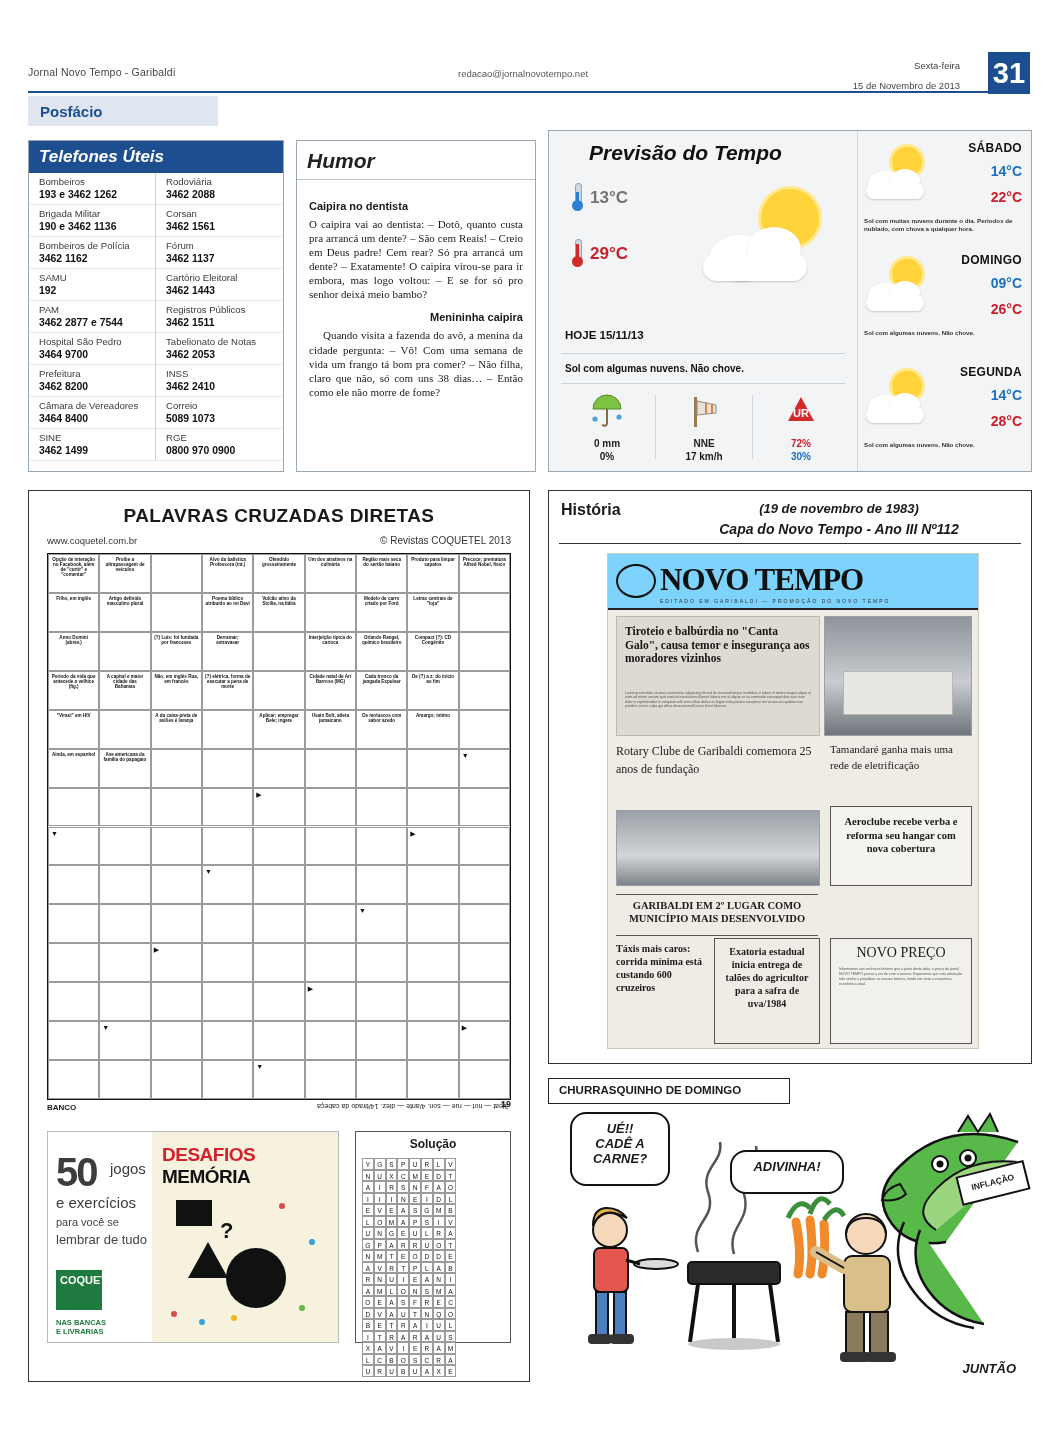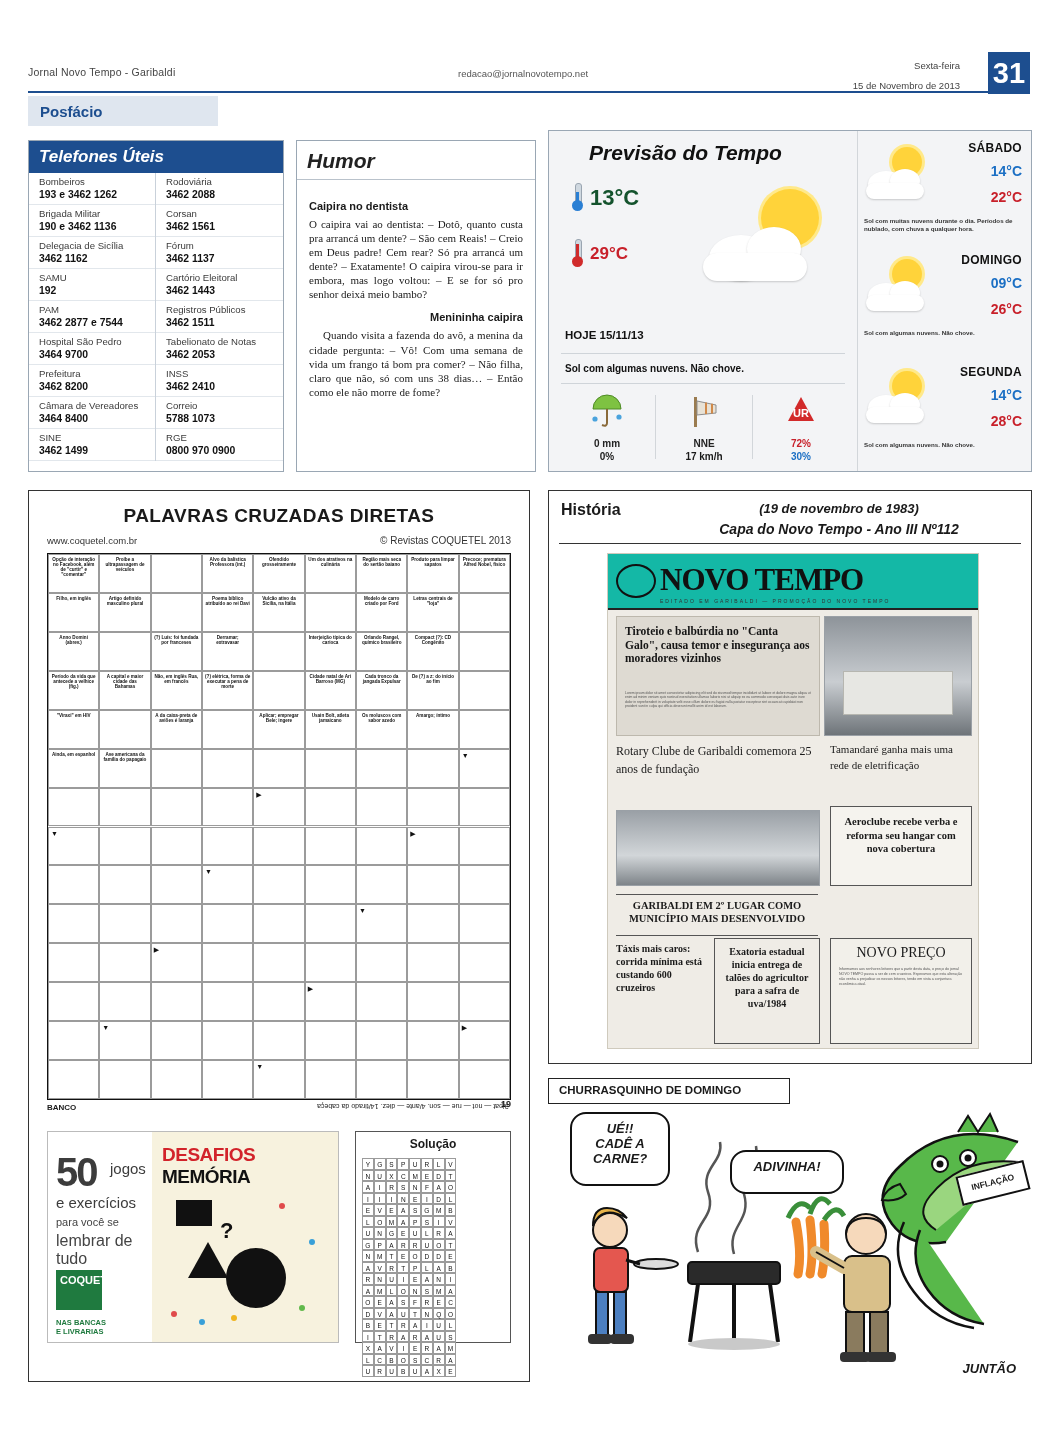--- a/index.html
+++ b/index.html
@@ -40,21 +40,21 @@
   .humor h3.r{text-align:right;margin-top:10px;}
   .humor p{margin:0;font-size:11px;line-height:1.28;text-align:justify;font-family:"Liberation Serif",serif;}
   .humor p.ind{text-indent:14px;margin-top:4px;}
 
   
   .weather{position:absolute;left:548px;top:130px;width:482px;height:340px;border:1px solid #9aa7b4;background:#f3f4f6;}
   .wx-title{position:absolute;left:40px;top:10px;font-size:21px;font-weight:bold;font-style:italic;color:#111;}
   .wx-left{position:absolute;left:0;top:0;width:308px;height:100%;}
   .wx-right{position:absolute;left:308px;top:0;width:174px;height:100%;border-left:1px solid #d2d6da;}
   .temp-row{position:absolute;display:flex;align-items:center;}
-  .t-blue{color:#14532d;font-size:22px;font-weight:bold;}
+  .t-blue{color:#737373;font-size:17px;font-weight:bold;}
   .t-red{color:#c8202a;font-size:17px;font-weight:bold;}
   .thermo{width:12px;height:30px;position:relative;margin-right:7px;}
   .thermo .stem{position:absolute;left:4px;top:0;width:5px;height:20px;border-radius:3px;background:#cfd8e0;border:1px solid #9aa5b1;}
   .thermo .bulb{position:absolute;left:1px;top:17px;width:11px;height:11px;border-radius:50%;}
   .thermo.blue .bulb{background:#2a7fd4;}
   .thermo.red .bulb{background:#d02b2b;}
   .thermo.blue .fill{position:absolute;left:5px;top:9px;width:3px;height:11px;background:#2a7fd4;}
   .thermo.red .fill{position:absolute;left:5px;top:5px;width:3px;height:15px;background:#d02b2b;}
   .hoje{position:absolute;left:16px;top:198px;font-size:11.5px;font-weight:bold;color:#111;}
   .hojedesc{position:absolute;left:16px;top:232px;font-size:10px;font-weight:bold;color:#111;}
@@ -91,41 +91,41 @@
   .bancorow{position:absolute;left:18px;top:612px;width:462px;font-size:8px;font-weight:bold;}
   .bancorow .rev{float:right;font-size:7px;transform:rotate(180deg);font-weight:normal;}
   .cwnum{position:absolute;right:18px;top:608px;font-size:9px;font-weight:bold;}
 
   .adbox{position:absolute;left:18px;top:640px;width:290px;height:210px;border:1px solid #bbb;background:#fff;overflow:hidden;}
   .ad-green{position:absolute;left:0;top:0;width:104px;height:100%;background:#fff;}
   .ad-50{position:absolute;left:8px;top:18px;font-size:40px;font-weight:bold;color:#3c3c3c;letter-spacing:-2px;}
   .ad-j{position:absolute;left:62px;top:28px;font-size:15px;color:#3c3c3c;}
   .ad-l2{position:absolute;left:8px;top:62px;font-size:15px;color:#3c3c3c;}
   .ad-l3{position:absolute;left:8px;top:84px;font-size:11px;color:#444;}
-  .ad-l4{position:absolute;left:8px;top:100px;font-size:16px;color:#444;}
+  .ad-l4{position:absolute;left:8px;top:100px;font-size:13px;color:#444;}
   .ad-logo{position:absolute;left:8px;top:138px;width:46px;height:40px;background:#1f7a3f;color:#fff;font-size:11px;font-weight:bold;line-height:13px;padding:4px;box-sizing:border-box;}
   .ad-bancas{position:absolute;left:8px;top:186px;font-size:7.5px;color:#1f7a3f;font-weight:bold;line-height:1.25;}
   .ad-right{position:absolute;left:104px;top:0;width:186px;height:100%;background:#f7f2de;}
   .ad-df{position:absolute;left:10px;top:12px;font-size:19px;font-weight:bold;color:#d2232a;letter-spacing:-.5px;}
   .ad-mem{position:absolute;left:10px;top:34px;font-size:19px;font-weight:bold;color:#111;letter-spacing:-.5px;}
 
   .sol{position:absolute;left:326px;top:640px;width:154px;height:210px;border:1px solid #555;background:#fff;}
   .sol h3{margin:0;padding:5px 0 4px 0;text-align:center;font-size:12px;font-weight:bold;}
   .solgrid{position:absolute;left:6px;top:26px;width:142px;}
   .solrow{display:flex;}
   .solcell{width:11.8px;height:11.5px;border:.5px solid #9b9b9b;box-sizing:border-box;font-size:6.5px;text-align:center;line-height:11px;color:#111;}
 
   
   .hist{position:absolute;left:548px;top:490px;width:482px;height:572px;border:1px solid #333;background:#fff;}
   .hist .tag{position:absolute;left:12px;top:10px;font-size:16px;font-weight:bold;}
   .hist .h1{position:absolute;left:110px;top:10px;width:360px;text-align:center;font-size:13px;font-style:italic;font-weight:bold;}
   .hist .h2{position:absolute;left:110px;top:30px;width:360px;text-align:center;font-size:14px;font-style:italic;font-weight:bold;}
   .hist .rule{position:absolute;left:10px;top:52px;width:462px;height:1px;background:#333;}
   .paper{position:absolute;left:58px;top:62px;width:370px;height:494px;background:#efece6;border:1px solid #cfcabd;overflow:hidden;}
-  .paper .np-top{position:absolute;left:0;top:0;width:100%;height:54px;background:#14b8a6;border-bottom:2px solid #222;}
+  .paper .np-top{position:absolute;left:0;top:0;width:100%;height:54px;background:#7dd3fc;border-bottom:2px solid #222;}
   .paper .np-title{position:absolute;left:52px;top:8px;font-size:31px;font-weight:bold;font-family:"Liberation Serif",serif;letter-spacing:-1px;color:#111;}
   .paper .np-badge{position:absolute;left:8px;top:10px;width:36px;height:30px;border-radius:50%;border:2px solid #111;}
   .paper .np-sub{position:absolute;left:52px;top:44px;font-size:5px;color:#333;letter-spacing:2px;}
   .lead{position:absolute;left:8px;top:62px;width:202px;height:118px;background:#dedad2;border:1px solid #bdb8ad;}
   .lead .lh{position:absolute;left:8px;top:8px;width:186px;font-size:11.5px;font-weight:bold;font-family:"Liberation Serif",serif;line-height:1.18;color:#151515;}
   .lead .lb{position:absolute;left:8px;top:74px;width:186px;font-size:3.4px;line-height:1.3;color:#555;}
   .photo{position:absolute;left:216px;top:62px;width:146px;height:118px;background:linear-gradient(#8e949a,#c9cdd1 55%,#6e7479);border:1px solid #9aa0a6;}
   .photo:after{content:"";position:absolute;left:18px;top:54px;width:108px;height:42px;background:#e7e7e3;border:1px solid #b6b6b0;}
   .rot{position:absolute;left:8px;top:188px;width:202px;font-size:12px;font-family:"Liberation Serif",serif;color:#1a1a1a;line-height:1.5;}
   .tam{position:absolute;left:222px;top:188px;width:140px;font-size:11px;font-family:"Liberation Serif",serif;color:#1a1a1a;line-height:1.45;}
@@ -179,21 +179,21 @@
       <div class="tel-col left">
         <div class="tel-row">
             <div class="nm">Bombeiros</div>
             <div class="nb">193 e 3462 1262</div>
           </div>
         <div class="tel-row">
             <div class="nm">Brigada Militar</div>
             <div class="nb">190 e 3462 1136</div>
           </div>
         <div class="tel-row">
-            <div class="nm">Delegacia de Sicília</div>
+            <div class="nm">Bombeiros de Polícia</div>
             <div class="nb">3462 1162</div>
           </div>
         <div class="tel-row">
             <div class="nm">SAMU</div>
             <div class="nb">192</div>
           </div>
         <div class="tel-row">
             <div class="nm">PAM</div>
             <div class="nb">3462 2877 e 7544</div>
           </div>
@@ -238,21 +238,21 @@
         <div class="tel-row">
             <div class="nm">Tabelionato de Notas</div>
             <div class="nb">3462 2053</div>
           </div>
         <div class="tel-row">
             <div class="nm">INSS</div>
             <div class="nb">3462 2410</div>
           </div>
         <div class="tel-row">
             <div class="nm">Correio</div>
-            <div class="nb">5788 1073</div>
+            <div class="nb">5089 1073</div>
           </div>
         <div class="tel-row">
             <div class="nm">RGE</div>
             <div class="nb">0800 970 0900</div>
           </div>
       </div>
     </div>
   </div>
 
   <div class="humor">

